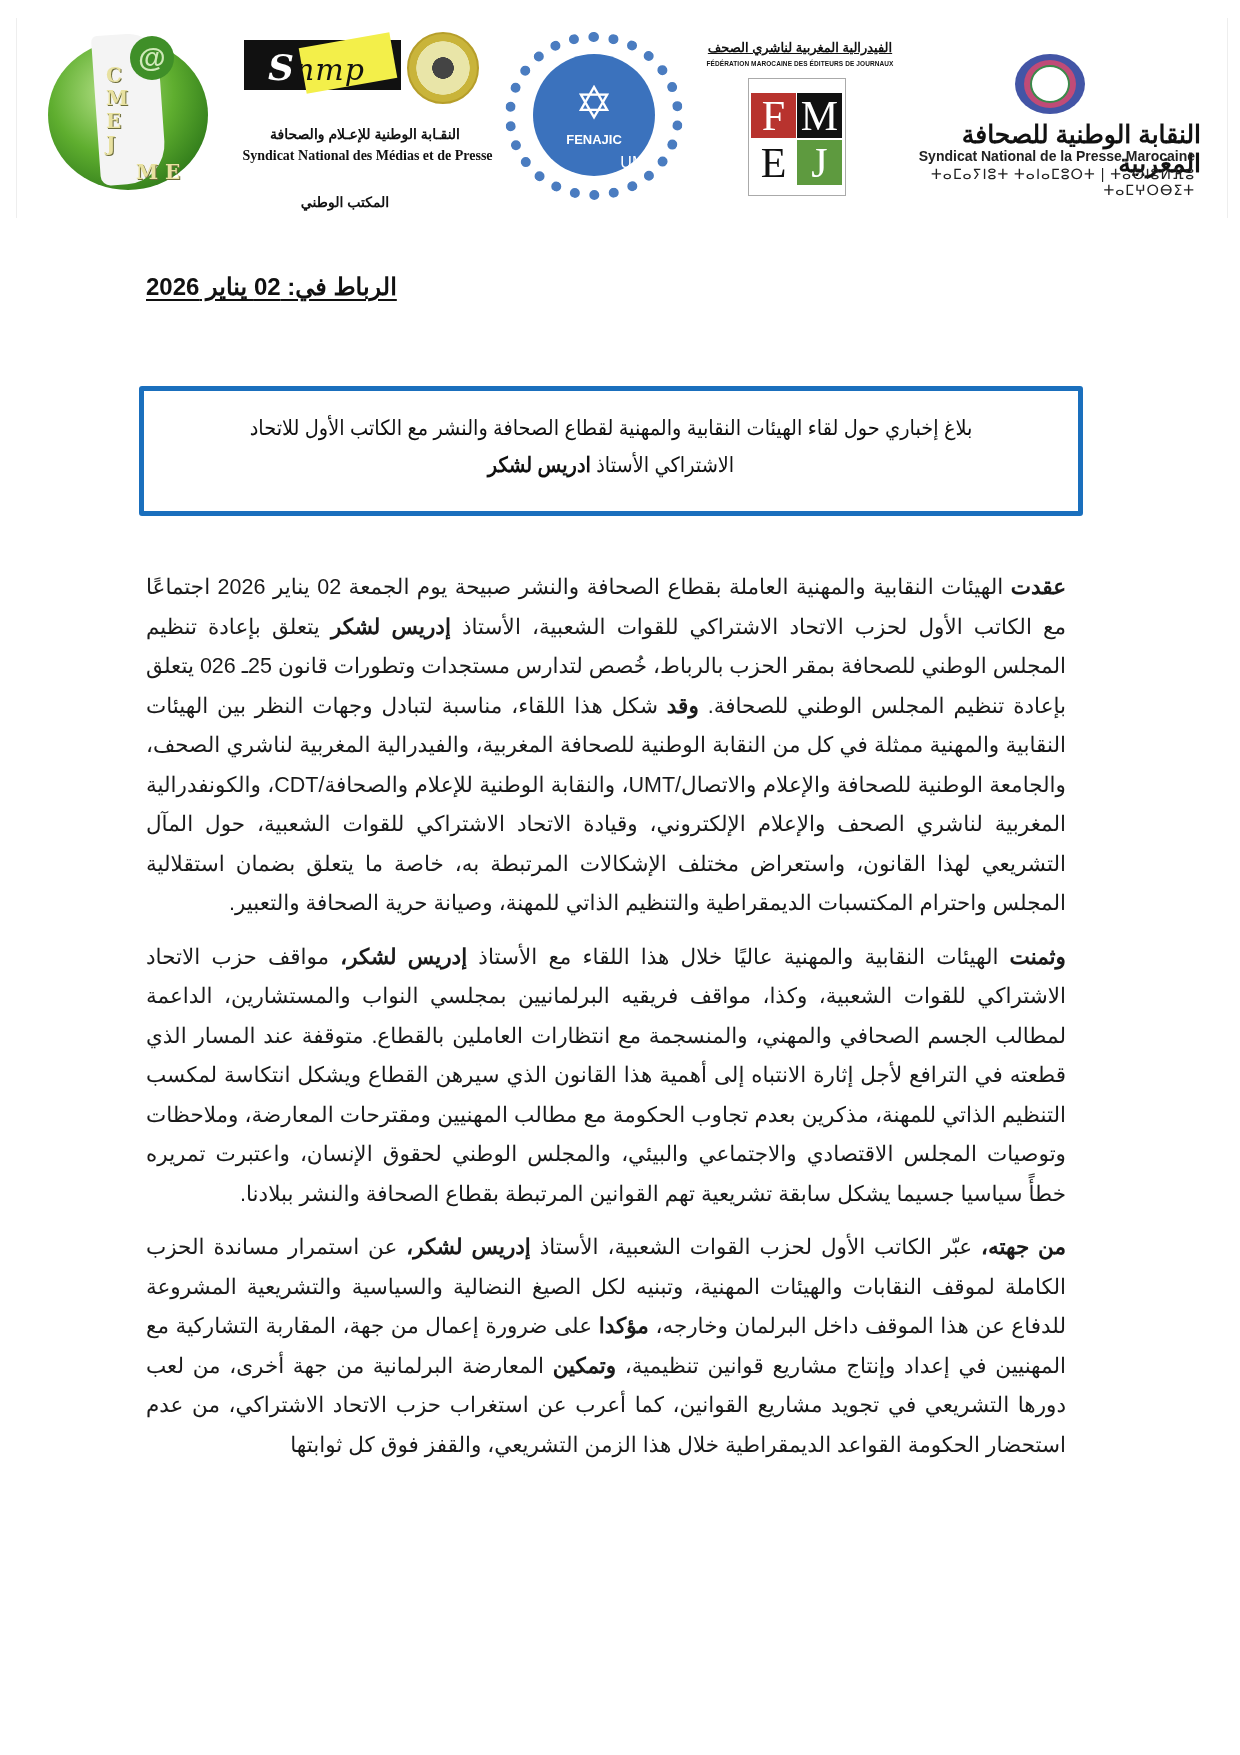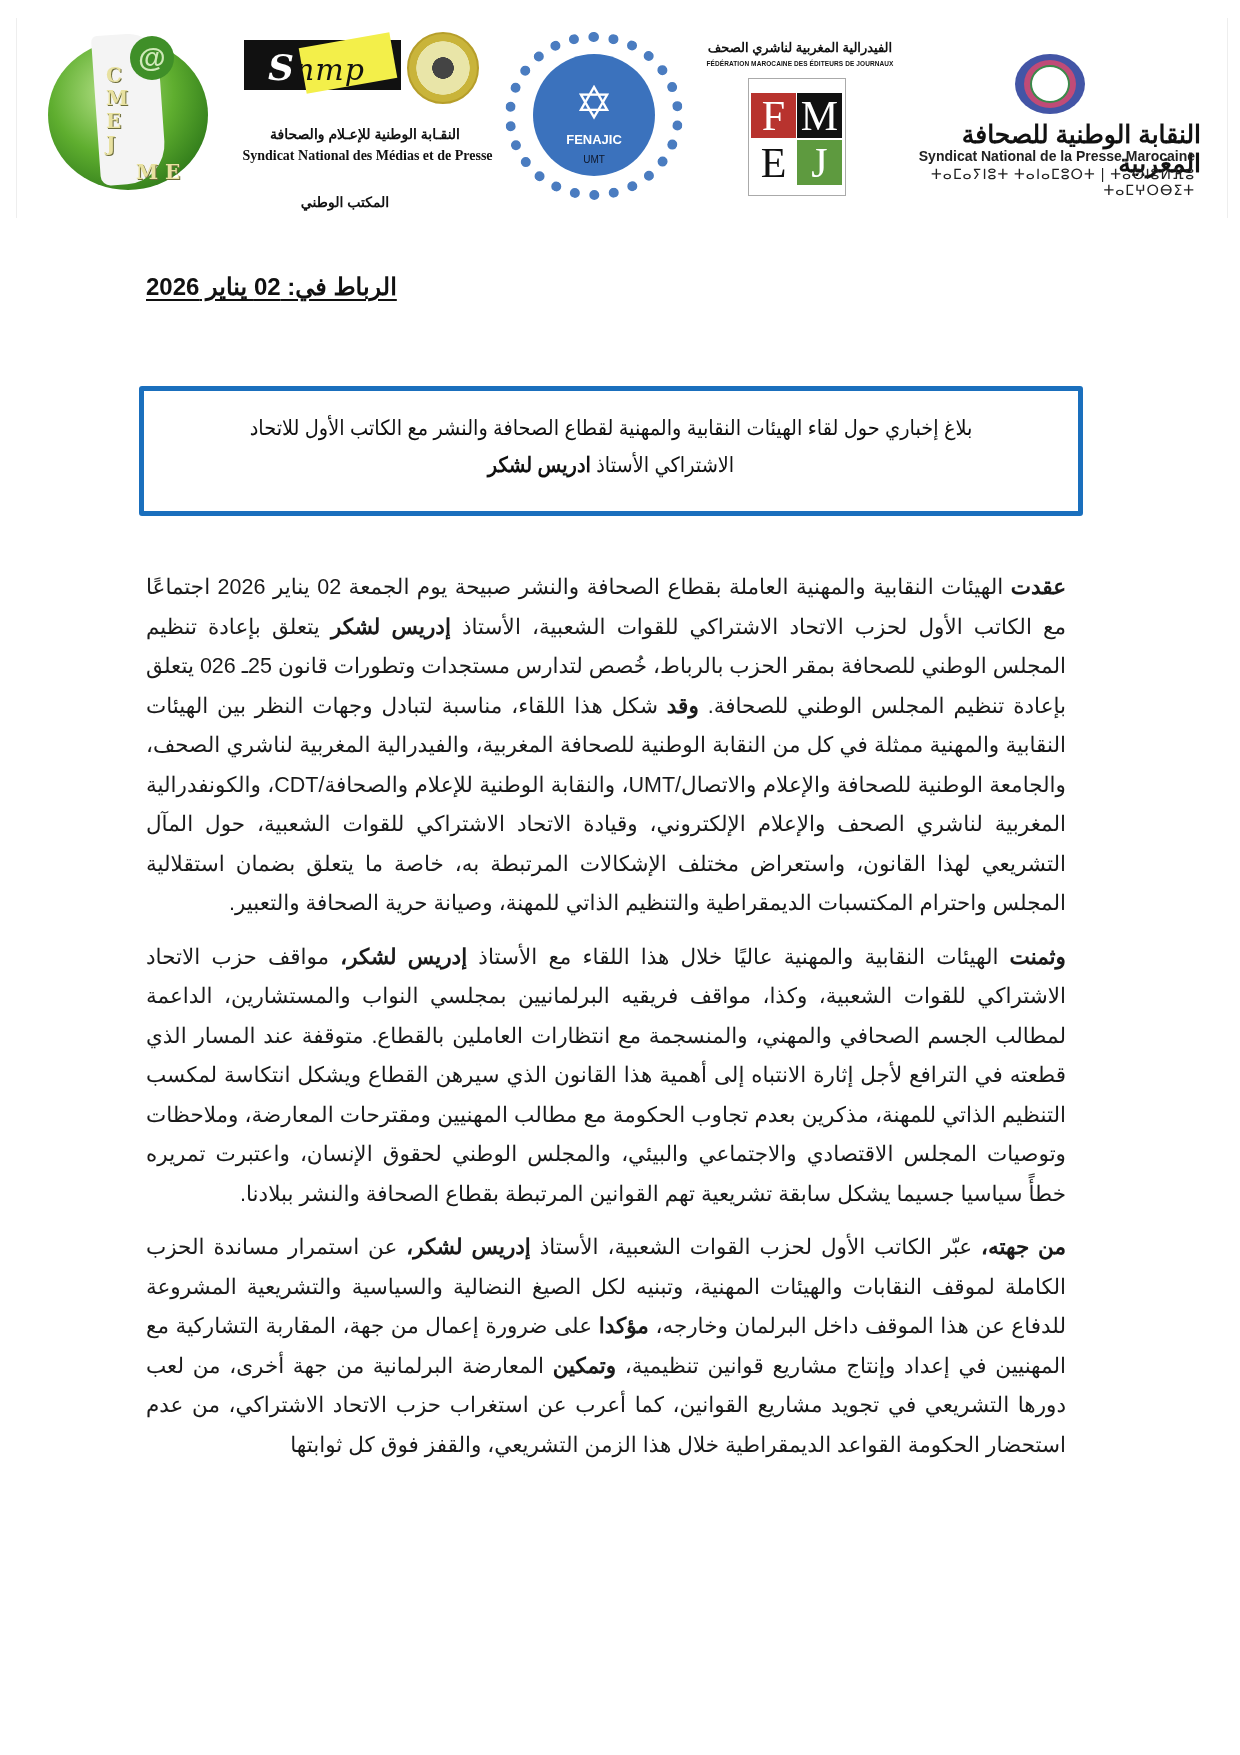--- a/index.html
+++ b/index.html
@@ -23,24 +23,24 @@
   .snmp-gear { position:absolute; left:177px; top:-6px; width:68px; height:68px; border-radius:50%; background:radial-gradient(circle, #444 0 22%, #e9e5a8 23% 55%, #c9b43a 56% 72%, #f2ef9a 73% 100%); border:2px solid #b69e2a; }
   .snmp-ar { position:absolute; left:0; top:88px; width:270px; text-align:center; font-weight:bold; font-size:14px; direction:rtl; }
   .snmp-fr { position:absolute; left:0; top:110px; width:275px; text-align:center; font-family:"Liberation Serif", serif; font-weight:bold; font-size:14px; }
   .snmp-ar2 { position:absolute; left:0; top:130px; width:230px; text-align:center; font-weight:bold; font-size:14px; direction:rtl;margin-top:26px; }
   
   .logo-fenajic { left:505px; top:32px; width:180px; height:170px; }
   .fen-wreath { position:absolute; left:0; top:0; width:178px; height:168px; border-radius:50%; border:10px dotted #4a7cc0; box-sizing:border-box; }
   .fen-circle { position:absolute; left:28px; top:22px; width:122px; height:122px; border-radius:50%; background:#3b72bd; }
   .fen-star { position:absolute; left:0; top:26px; width:122px; text-align:center; font-size:46px; color:#fff; line-height:46px; }
   .fen-name { position:absolute; left:0; top:78px; width:122px; text-align:center; color:#fff; font-weight:bold; font-size:13px; }
-  .fen-umt { position:absolute; left:0; top:100px; width:122px; text-align:center; color:#0f172a; font-size:10px; }
+  .fen-umt { position:absolute; left:0; top:100px; width:122px; text-align:right; color:#ffffff; font-size:16px; }
   
   .logo-fmej { left:700px; top:40px; width:200px; height:160px; }
-  .fmej-ar { position:absolute; left:0; top:0; width:200px; text-align:center; font-weight:bold; font-size:13px; direction:rtl; }
+  .fmej-ar { position:absolute; left:0; top:0; width:200px; text-align:center; font-weight:bold; font-size:13px; direction:rtl;text-decoration:underline; }
   .fmej-fr { position:absolute; left:0; top:20px; width:200px; text-align:center; font-weight:bold; font-size:6.5px; letter-spacing:0.1px; }
   .fmej-grid { position:absolute; left:48px; top:38px; width:96px; height:116px; border:1px solid #aaa; background:#fff; }
   .fmej-cell { position:absolute; width:45px; height:45px; font-family:"Liberation Serif", serif; font-size:42px; text-align:center; line-height:46px; }
   .c-f { left:2px; top:14px; background:#b8332e; color:#fff; }
   .c-m { left:48px; top:14px; background:#111; color:#fff; }
   .c-e { left:2px; top:61px; background:#fff; color:#111; }
   .c-j { left:48px; top:61px; background:#5e9a3f; color:#fff; }
   
   .logo-snpm { left:905px; top:50px; width:300px; height:140px; }
   .snpm-ring { position:absolute; left:110px; top:4px; width:70px; height:60px; border-radius:50%; background:#4355a6; }

